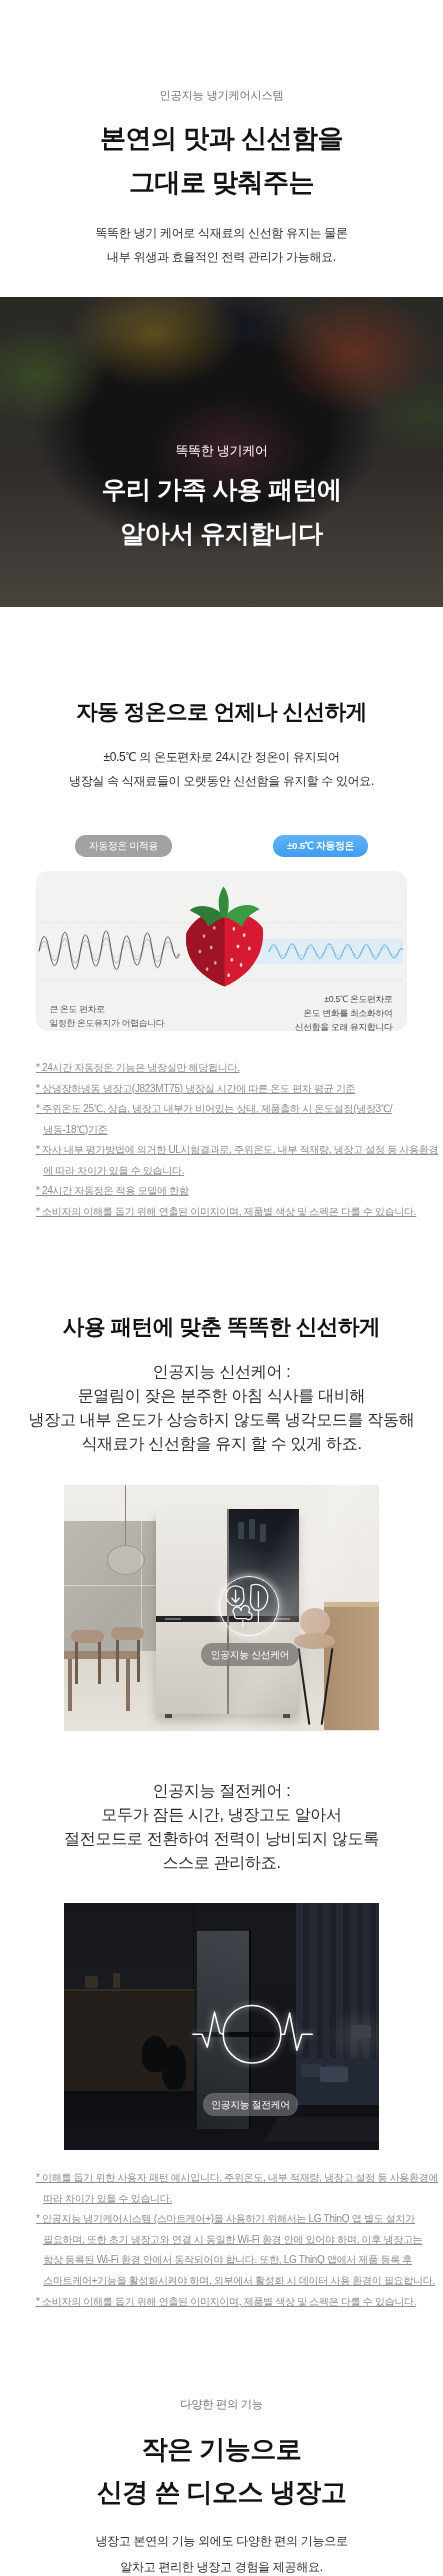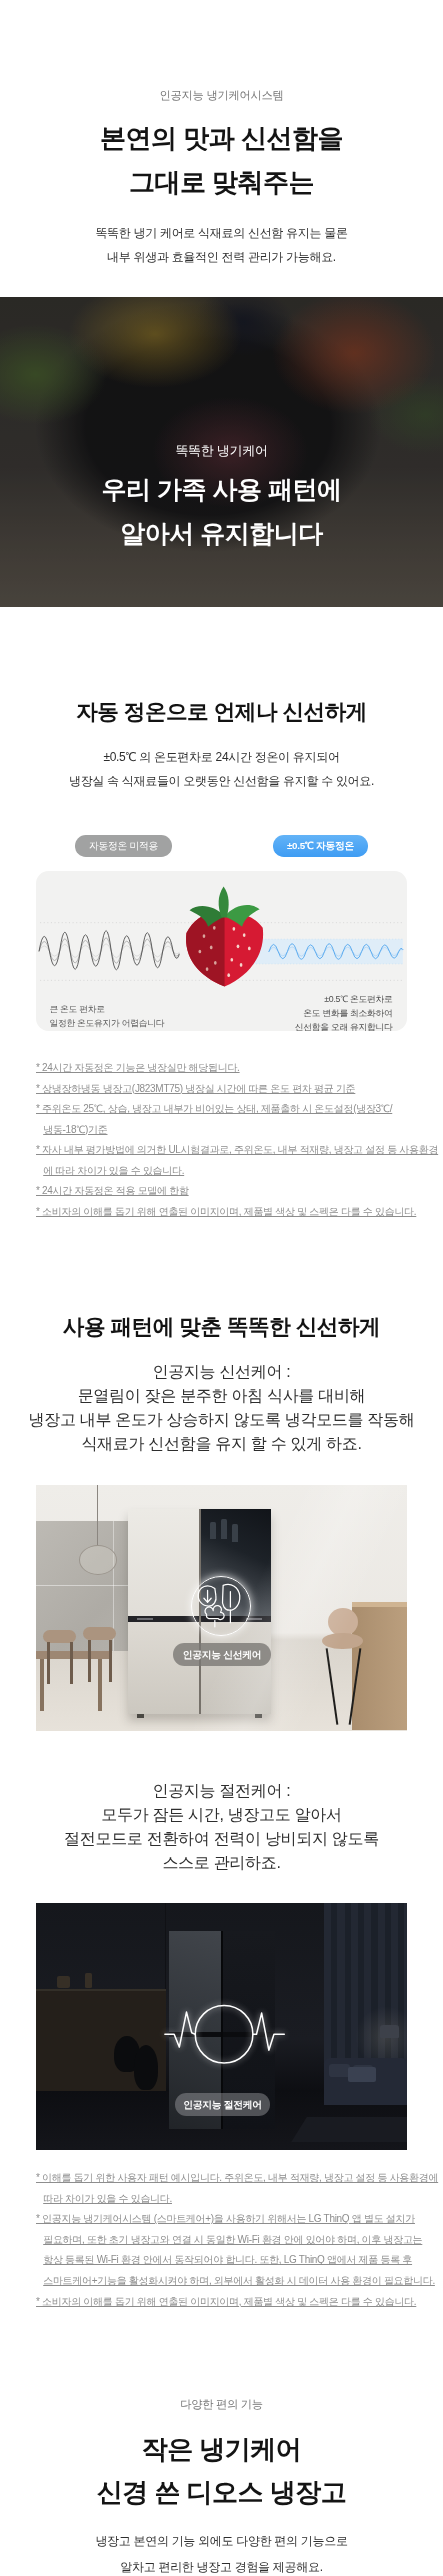--- a/index.html
+++ b/index.html
@@ -44,21 +44,21 @@
   #panel{margin:14.4px auto 0;width:371px;height:160px;border-radius:12.4px;background:#f2f2f1;position:relative;overflow:hidden;}
   .cap{position:absolute;font-size:8.8px;line-height:14px;color:#5a5a5a;letter-spacing:-0.3px;}
   .cap.left{left:13.4px;top:131px;text-align:left;}
   .cap.right{right:14.4px;top:121px;text-align:right;color:#4f4f4f;}
   
   .fns{margin-top:27px;padding-left:36px;}
   .fns2{margin-top:18.5px;padding-left:36px;}
   .fn{font-size:10px;line-height:20.6px;color:#8d8d8d;letter-spacing:-0.3px;white-space:nowrap;text-decoration:underline;}
   .fn.cont{padding-left:7.2px;}
   
-  .figure{margin:0 auto;width:371px;position:relative;overflow:hidden;font-weight:bold;}
+  .figure{margin:0 auto;width:315px;position:relative;overflow:hidden;}
   #kitchen{margin-top:29px;height:246px;
     background:linear-gradient(180deg,#efede9 0%,#ebe8e3 60%,#d9d4cc 63%,#e7e2da 100%);}
   #kitchen::after{content:"";position:absolute;inset:0;
     background:linear-gradient(115deg,transparent 55%,rgba(255,255,255,.20) 66%,transparent 78%);}
   .k-concrete{position:absolute;left:0;top:36px;width:148px;height:130px;
     background:linear-gradient(135deg,#bdbab4 0%,#aeaba5 55%,#b8b5af 100%);}
   .k-joint-h{position:absolute;left:0;top:100px;width:148px;height:1px;background:rgba(255,255,255,.45);}
   .k-joint-v{position:absolute;left:77px;top:36px;width:1px;height:130px;background:rgba(255,255,255,.4);}
   .k-cord{position:absolute;left:61px;top:0;width:1px;height:61px;background:#8b8680;}
   .k-lamp{position:absolute;left:43px;top:60px;width:36px;height:28px;border-radius:50%;
@@ -333,21 +333,21 @@
   <div class="fn">* 인공지능 냉기케어시스템 (스마트케어+)을 사용하기 위해서는 LG ThinQ 앱 별도 설치가</div>
   <div class="fn cont">필요하며, 또한 초기 냉장고와 연결 시 동일한 Wi-Fi 환경 안에 있어야 하며, 이후 냉장고는</div>
   <div class="fn cont">항상 등록된 Wi-Fi 환경 안에서 동작되어야 합니다. 또한, LG ThinQ 앱에서 제품 등록 후</div>
   <div class="fn cont">스마트케어+기능을 활성화시켜야 하며, 외부에서 활성화 시 데이터 사용 환경이 필요합니다.</div>
   <div class="fn">* 소비자의 이해를 돕기 위해 연출된 이미지이며, 제품별 색상 및 스펙은 다를 수 있습니다.</div>
 </div>
 
 <section id="conv">
   <div class="eyebrow">다양한 편의 기능</div>
   <div class="conv-title">
-    <div>작은 냉기케어</div>
+    <div>작은 기능으로</div>
     <div>신경 쓴 디오스 냉장고</div>
   </div>
   <div class="conv-desc">
     <div>냉장고 본연의 기능 외에도 다양한 편의 기능으로</div>
     <div>알차고 편리한 냉장고 경험을 제공해요.</div>
   </div>
 </section>
 
 
 </body></html>

